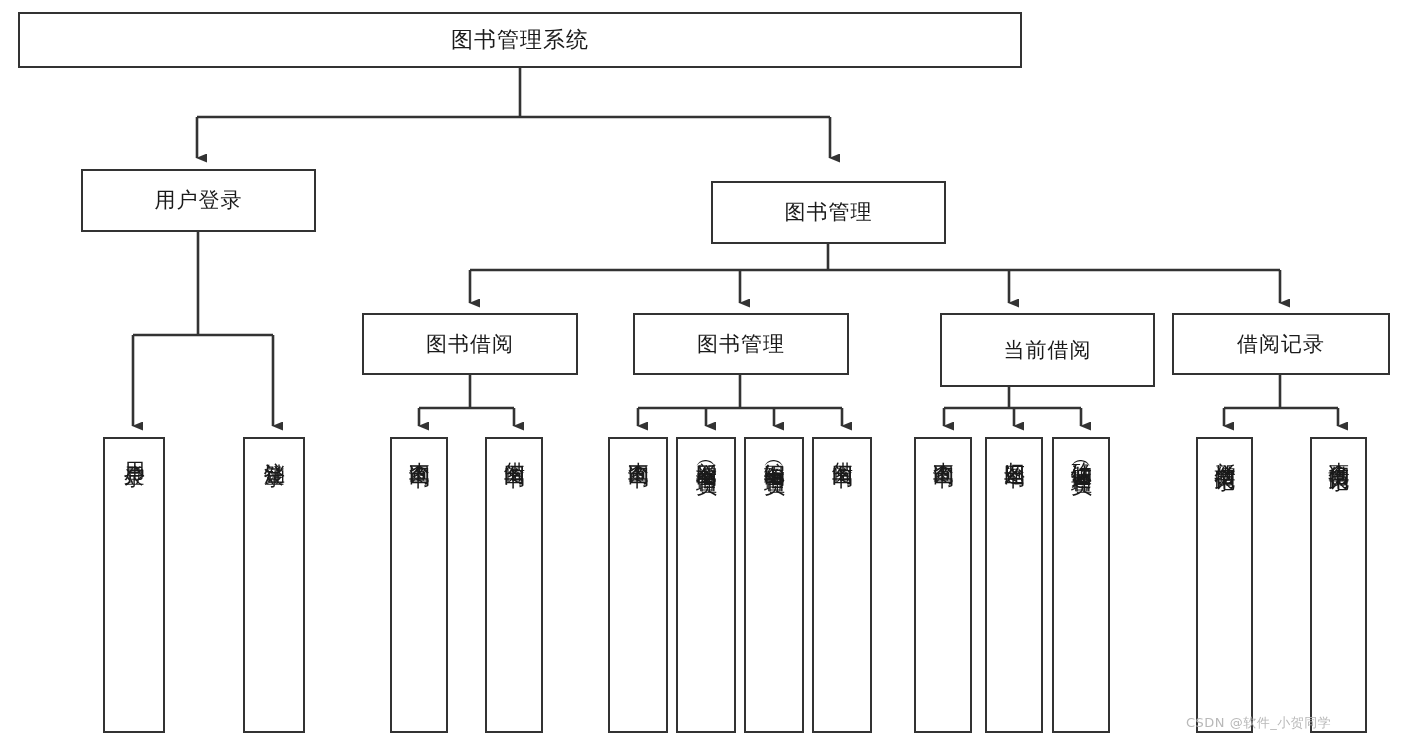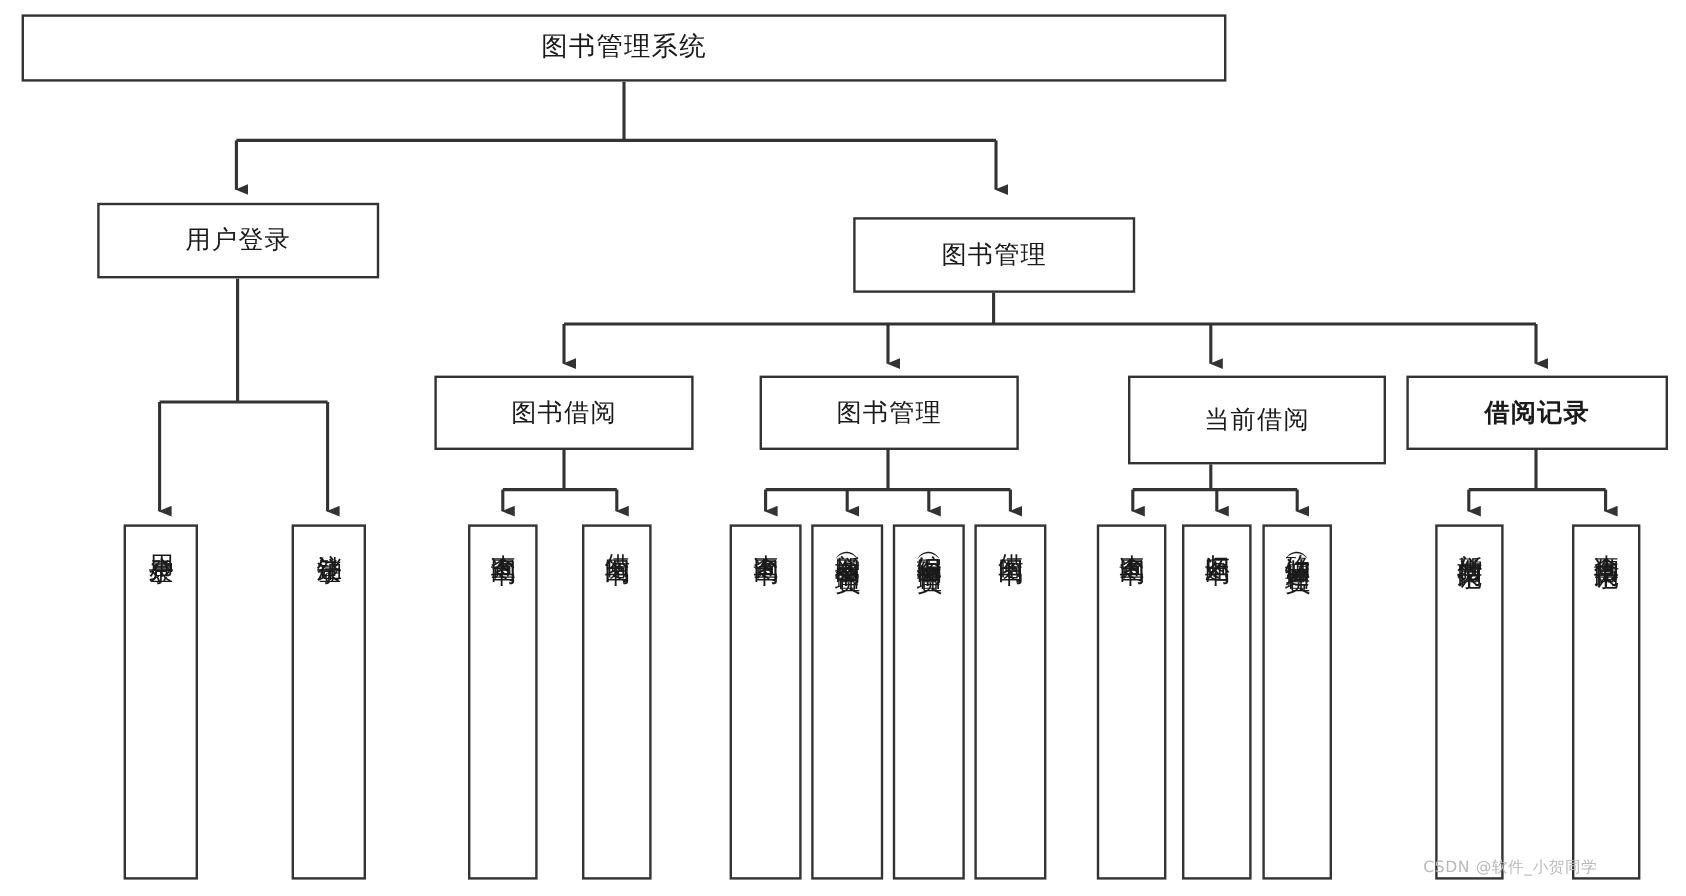--- a/index.html
+++ b/index.html
@@ -87,21 +87,21 @@
 
   <div class="node h" style="left:362px;top:313px;width:216px;height:62px;">
     <span>图书借阅</span>
   </div>
   <div class="node h" style="left:633px;top:313px;width:216px;height:62px;">
     <span>图书管理</span>
   </div>
   <div class="node h" style="left:902px;top:313px;width:215px;height:74px;margin-left:38px;">
     <span>当前借阅</span>
   </div>
-  <div class="node h" style="left:1172px;top:313px;width:218px;height:62px;font-weight:bold;">
+  <div class="node h" style="left:1172px;top:313px;width:218px;height:62px;">
     <span>借阅记录</span>
   </div>
 
   <div class="node v" style="left:103px;top:437px;width:62px;height:296px;">
     <span>用户登录</span>
   </div>
   <div class="node v" style="left:243px;top:437px;width:62px;height:296px;">
     <span>注销登录</span>
   </div>
 

